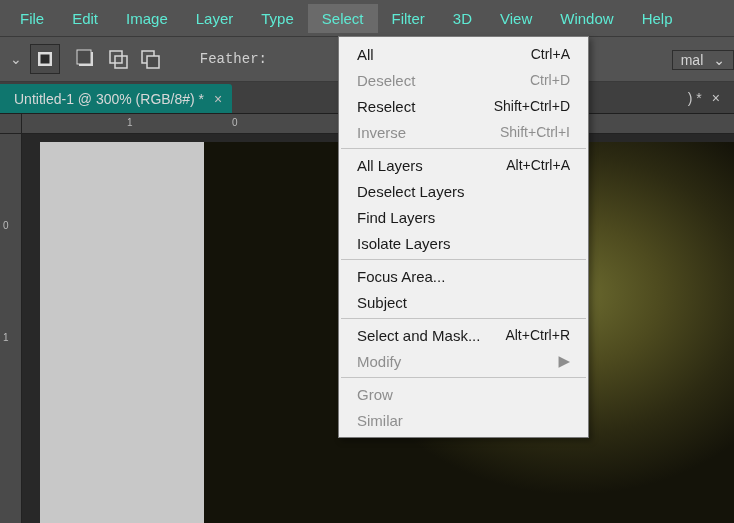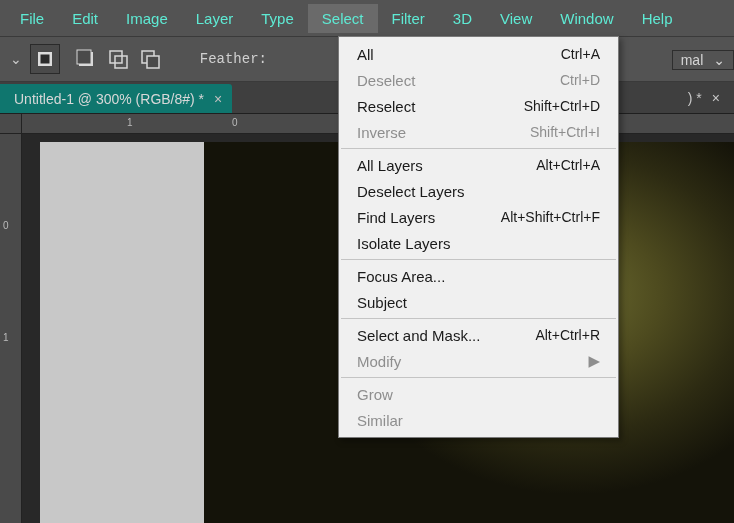--- a/index.html
+++ b/index.html
@@ -30,21 +30,21 @@
   .ruler-h span { position: absolute; top: 3px; }
   .ruler-v { position: absolute; left: 0; top: 20px; bottom: 0; width: 22px; background: #4a4a4a; border-right: 1px solid #222; color: #bbb; font-size: 10px; }
   .ruler-v span { position: absolute; left: 3px; }
   .ruler-corner { position: absolute; left:0; top:0; width:22px; height:20px; background:#4a4a4a; border-right:1px solid #222; border-bottom:1px solid #222;}
   .canvas-wrap { position: absolute; left: 40px; top: 28px; right: 0; bottom: 0; background: #c8c8c8; }
   .image { position: absolute; left: 164px; top: 0; right: 0; bottom: 0; background:
       radial-gradient(ellipse 240px 200px at 70% 40%, #6b6a2f 0%, #4e4b1f 35%, #2c2a12 70%, #141309 100%);
   }
 
   
-  .dropdown { position: absolute; left: 338px; top: 36px; width: 281px; background: #f0f0f0; border: 1px solid #7a7a7a; box-shadow: 3px 3px 6px rgba(0,0,0,.35); z-index: 10; font-size: 15px; color: #1a1a1a; padding: 4px 0; }
+  .dropdown { position: absolute; left: 338px; top: 36px; width: 251px; background: #f0f0f0; border: 1px solid #7a7a7a; box-shadow: 3px 3px 6px rgba(0,0,0,.35); z-index: 10; font-size: 15px; color: #1a1a1a; padding: 4px 0; }
   .dd-row { display: flex; justify-content: space-between; align-items: center; padding: 4px 18px; min-height: 26px; cursor: default; }
   .dd-row.disabled { color: #8e8e8e; }
   .dd-row.highlight { background: #0a7bff; color: #fff; }
   .dd-sep { height: 1px; background: #c4c4c4; margin: 3px 2px; }
   .dd-row .short { font-size: 14px; color: inherit; }
   .dd-row .arrow { color: #333; }
   .dd-row.disabled .arrow { color: #8e8e8e; }
 
   
   .rightcombo { position: absolute; right: 0; top: 50px; height: 20px; display: flex; align-items: center; background: #535353; border: 1px solid #2e2e2e; padding: 0 8px; gap: 10px; color: #d4d4d4; font-size: 14px; }
@@ -148,21 +148,20 @@
   <div class="dd-sep"></div>
   <div class="dd-row">
     <span>All Layers</span>
     <span class="short">Alt+Ctrl+A</span>
   </div>
   <div class="dd-row">
     <span>Deselect Layers</span>
   </div>
   <div class="dd-row">
     <span>Find Layers</span>
-    <span class="short">Alt+Shift+Ctrl+F</span>
   </div>
   <div class="dd-row">
     <span>Isolate Layers</span>
   </div>
   <div class="dd-sep"></div>
   <div class="dd-row">
     <span>Focus Area...</span>
   </div>
   <div class="dd-row">
     <span>Subject</span>

